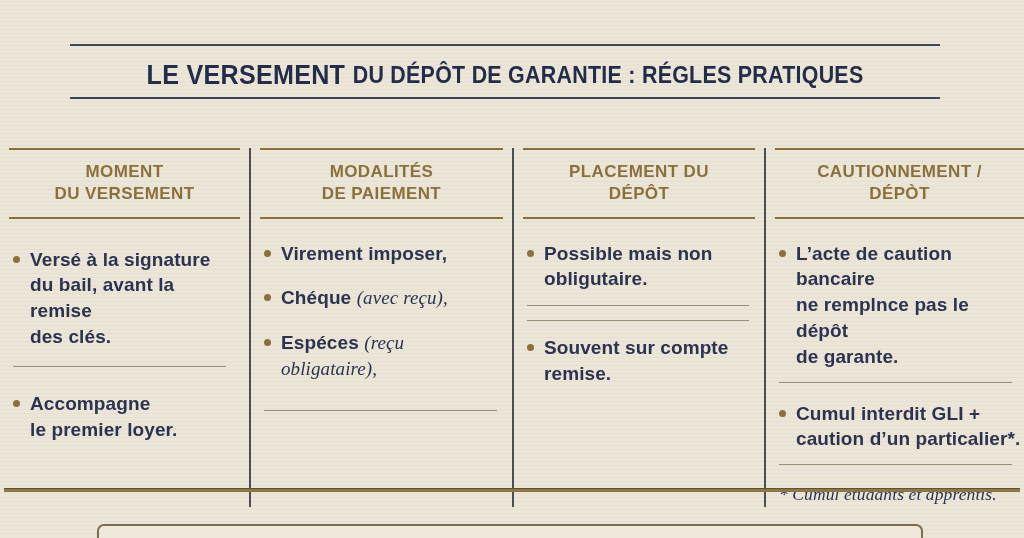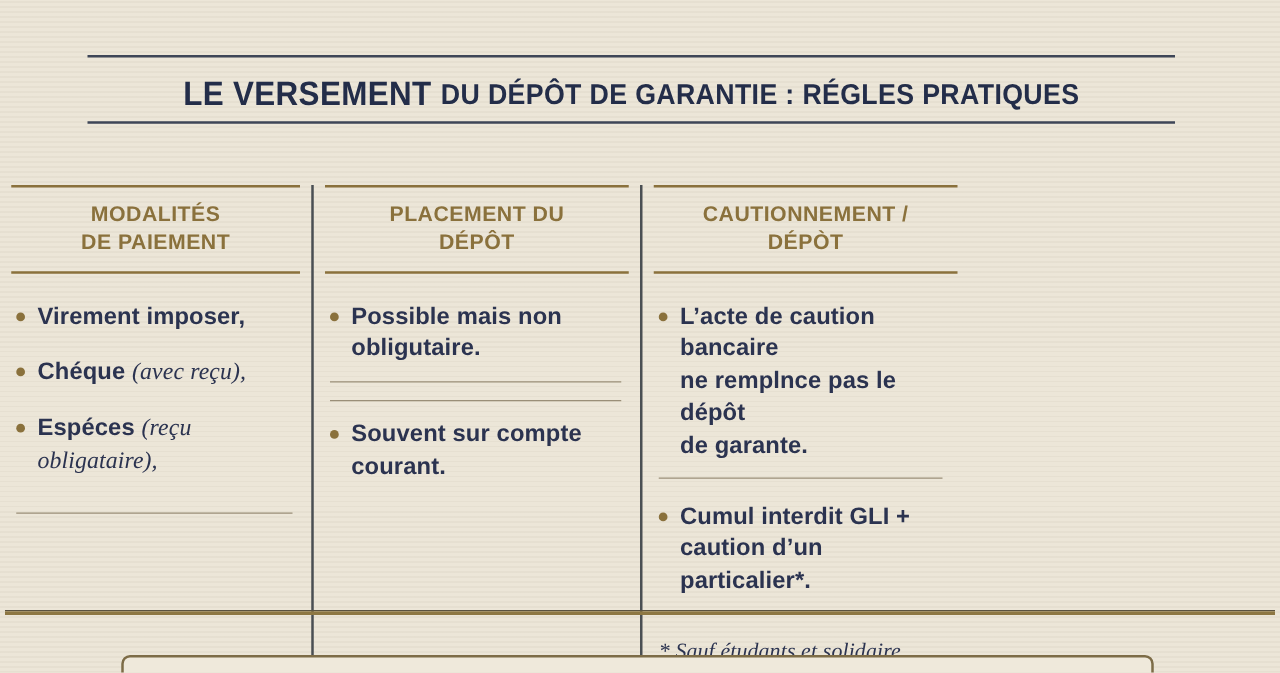--- a/index.html
+++ b/index.html
@@ -90,20 +90,40 @@
 
 <div class="title-rule rule-top"></div>
 <div class="title">
   <span class="lead">LE VERSEMENT</span>
   <span class="rest">DU DÉPÔT DE GARANTIE : RÉGLES PRATIQUES</span>
 </div>
 <div class="title-rule rule-bottom"></div>
 
 <div class="table">
 
+  <div class="col divided c1">
+    <div class="col-inner">
+      <div class="col-head">MOMENT
+DU VERSEMENT</div>
+      <div class="col-body">
+        <div class="bullet bullet1">
+          <span class="dot"></span>
+          <span class="btext">Versé à la signature
+du bail, avant la remise
+des clés.</span>
+        </div>
+        <div class="item-divider"></div>
+        <div class="bullet bullet2">
+          <span class="dot"></span>
+          <span class="btext">Accompagne
+le premier loyer.</span>
+        </div>
+      </div>
+    </div>
+  </div>
 
   <div class="col divided c2">
     <div class="col-inner">
       <div class="col-head">MODALITÉS
 DE PAIEMENT</div>
       <div class="col-body">
         <div class="bullet">
           <span class="dot"></span>
           <span class="btext"><span>Virement imposer,</span> <span class="ital"></span></span>
         </div>
@@ -128,21 +148,21 @@
         <div class="bullet">
           <span class="dot"></span>
           <span class="btext">Possible mais non
 obligutaire.</span>
         </div>
         <div class="item-divider"></div>
         <div class="item-divider"></div>
         <div class="bullet">
           <span class="dot"></span>
           <span class="btext">Souvent sur compte
-courant.</span>
+remise.</span>
         </div>
       </div>
     </div>
   </div>
 
   <div class="col c4">
     <div class="col-inner">
       <div class="col-head">CAUTIONNEMENT /
 DÉPÒT</div>
       <div class="col-body">
@@ -152,21 +172,21 @@
 ne remplnce pas le dépôt
 de garante.</span>
         </div>
         <div class="item-divider"></div>
         <div class="bullet bullet2">
           <span class="dot"></span>
           <span class="btext">Cumul interdit GLI +
 caution d’un particalier*.</span>
         </div>
         <div class="item-divider"></div>
-        <div class="note">* Sauf étudants et solidaire.</div>
+        <div class="note">* Cumul étudants et apprentis.</div>
       </div>
     </div>
   </div>
 
 </div>
 
 <div class="bottom-rule"></div>
 <div class="bottom-box"></div>
 
 </body></html>

